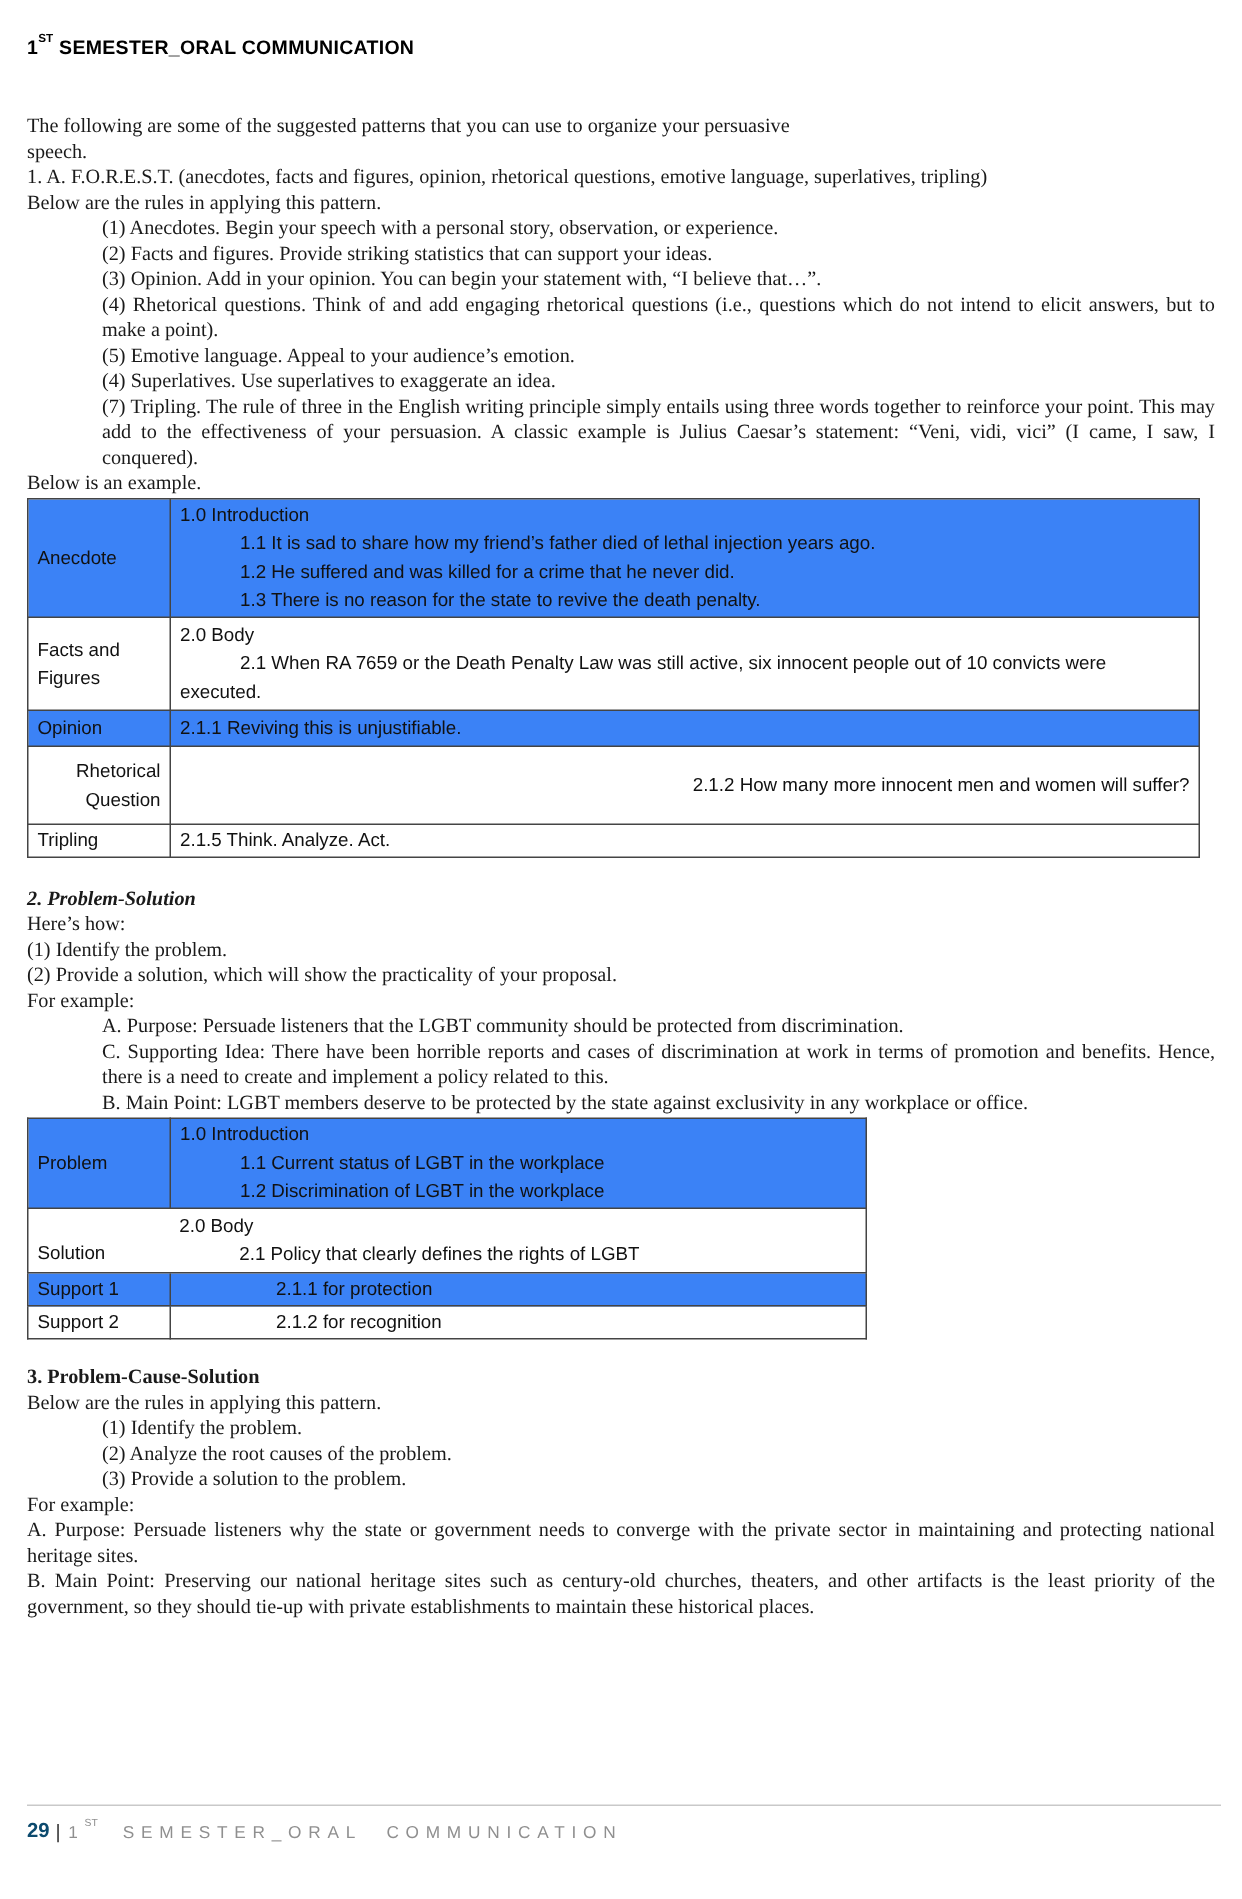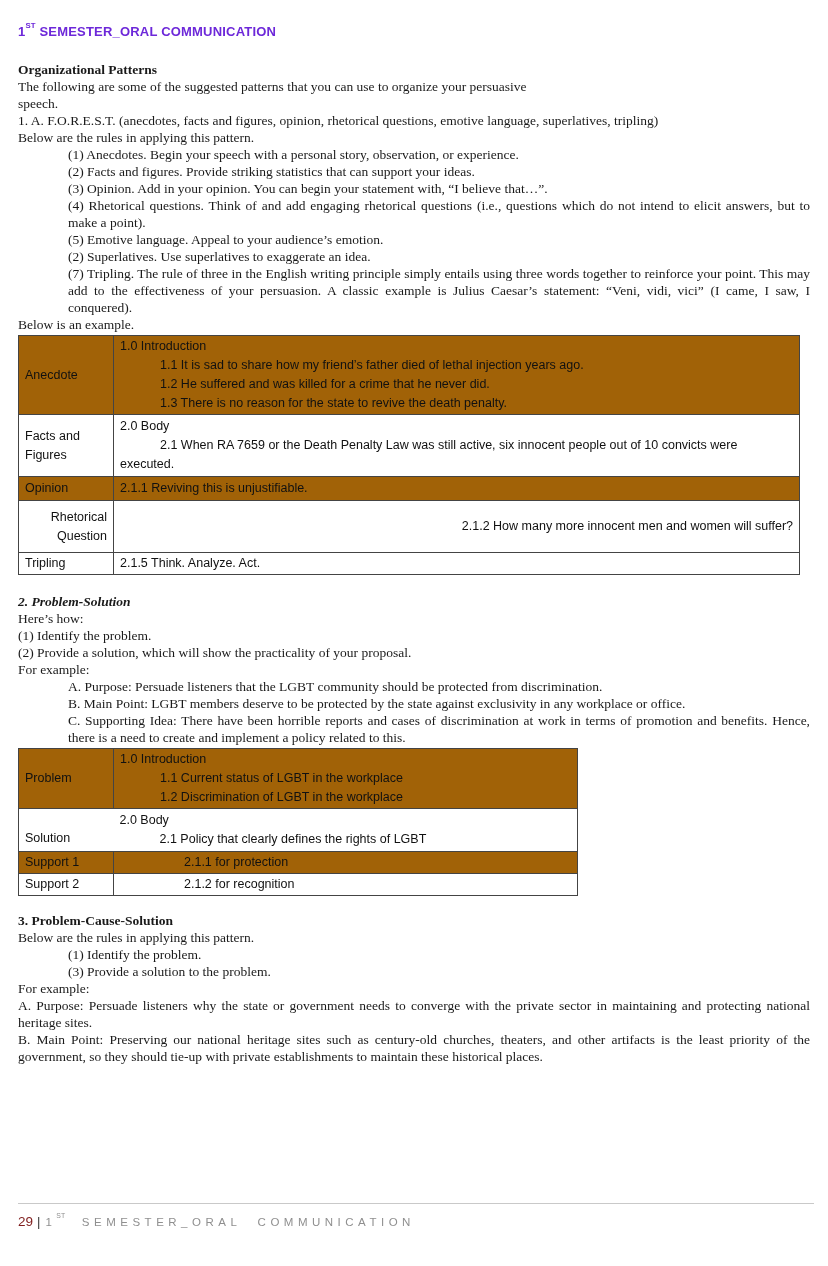--- a/index.html
+++ b/index.html
@@ -3,76 +3,75 @@
 <meta charset="utf-8">
 <style>
   html,body{margin:0;padding:0;background:#fff;}
   .page{
     position:relative;width:828px;height:1266px;box-sizing:border-box;
     padding:20px 18px 0;background:#fff;color:#1a1a1a;overflow:hidden;
     font-family:"Liberation Serif", serif;font-size:13.5px;line-height:17px;
   }
   .doc-header{
     font-family:"Liberation Sans", sans-serif;font-weight:bold;font-size:13px;
-    color:#6d28d9;letter-spacing:.2px;margin-bottom:21px;
+    color:#000000;letter-spacing:.2px;margin-bottom:35px;
   }
   .doc-header sup,.footer sup{font-size:60%;position:relative;top:-.45em;letter-spacing:0;}
   .line{min-height:17px;}
   .b{font-weight:bold;}
   .ind{padding-left:50px;}
   .j{text-align:justify;}
   .gap30{margin-top:18px;font-style:italic;}
   .gap16{margin-top:16px;}
   table{
     border-collapse:collapse;table-layout:fixed;
     font-family:"Liberation Sans", sans-serif;font-size:12.5px;line-height:19px;color:#111;
     margin-top:2px;
   }
   #t1{width:782px;}
   #t2{width:560px;}
   td{border:1px solid #444;padding:1px 6px;vertical-align:middle;box-sizing:border-box;}
   td.lbl{width:95px;}
-  tr.shade td{background:#a16207;}
+  tr.shade td{background:#3b82f6;}
   #t1 tr.r1{height:78px;} #t1 tr.r2{height:62px;} #t1 tr.r3{height:24px;}
   #t1 tr.r4{height:52px;text-align:right;} #t1 tr.r5{height:42px;} #t1 tr.r6{height:22px;}
   #t2 tr.p1{height:57px;} #t2 tr.p2{height:43px;} #t2 tr.p3{height:19px;} #t2 tr.p4{height:19px;}
   .t1{padding-left:40px;}
   .t2{padding-left:64px;}
   .ti{text-indent:40px;}
   tr.noDiv td:first-child{border-right:none;vertical-align:bottom;padding-bottom:3px;}
   tr.noDiv td:last-child{border-left:none;}
   .footer{
     position:absolute;left:18px;right:14px;top:1203px;
     border-top:1px solid #c9c9c9;padding-top:6px;
     font-family:"Liberation Sans", sans-serif;white-space:nowrap;
   }
-  .f-num{font-weight:normal;font-size:13.5px;color:#7f1d1d;}
+  .f-num{font-weight:bold;font-size:13.5px;color:#0c4a6e;}
   .f-sep{color:#333;margin:0 5px 0 4px;font-size:13px;}
   .f-rest{color:#8f8f8f;font-size:11.5px;letter-spacing:4.5px;word-spacing:9px;}
   .hdr-rest{margin-left:4px;}
 </style>
 </head>
 <body>
 
 <div class="page">
 
   <div class="doc-header"><span>1</span><sup>ST</sup><span class="hdr-rest">SEMESTER_ORAL COMMUNICATION</span></div>
 
-  <div class="line b">Organizational Patterns</div>
   <div class="line">The following are some of the suggested patterns that you can use to organize your persuasive</div>
   <div class="line">speech.</div>
 
   <div class="line">1. A. F.O.R.E.S.T. (anecdotes, facts and figures, opinion, rhetorical questions, emotive language, superlatives, tripling)</div>
   <div class="line">Below are the rules in applying this pattern.</div>
   <div class="line ind">(1) Anecdotes. Begin your speech with a personal story, observation, or experience.</div>
   <div class="line ind">(2) Facts and figures. Provide striking statistics that can support your ideas.</div>
   <div class="line ind">(3) Opinion. Add in your opinion. You can begin your statement with, “I believe that…”.</div>
   <div class="line ind j">(4) Rhetorical questions. Think of and add engaging rhetorical questions (i.e., questions which do not intend to elicit answers, but to make a point).</div>
   <div class="line ind">(5) Emotive language. Appeal to your audience’s emotion.</div>
-  <div class="line ind">(2) Superlatives. Use superlatives to exaggerate an idea.</div>
+  <div class="line ind">(4) Superlatives. Use superlatives to exaggerate an idea.</div>
   <div class="line ind j">(7) Tripling. The rule of three in the English writing principle simply entails using three words together to reinforce your point. This may add to the effectiveness of your persuasion. A classic example is Julius Caesar’s statement: “Veni, vidi, vici” (I came, I saw, I conquered).</div>
   <div class="line">Below is an example.</div>
 
   <table id="t1">
     <tbody>
         <tr class="r1 shade">
       <td class="lbl">Anecdote</td>
       <td>
         <div>1.0 Introduction</div>
         <div class="t1">1.1 It is sad to share how my friend’s father died of lethal injection years ago.</div>
@@ -107,22 +106,22 @@
     </tr>
   </tbody>
     </table>
 
   <div class="line b gap30">2. Problem-Solution</div>
   <div class="line">Here’s how:</div>
   <div class="line">(1) Identify the problem.</div>
   <div class="line">(2) Provide a solution, which will show the practicality of your proposal.</div>
   <div class="line">For example:</div>
   <div class="line ind">A. Purpose: Persuade listeners that the LGBT community should be protected from discrimination.</div>
+  <div class="line ind j">C. Supporting Idea: There have been horrible reports and cases of discrimination at work in terms of promotion and benefits. Hence, there is a need to create and implement a policy related to this.</div>
   <div class="line ind">B. Main Point: LGBT members deserve to be protected by the state against exclusivity in any workplace or office.</div>
-  <div class="line ind j">C. Supporting Idea: There have been horrible reports and cases of discrimination at work in terms of promotion and benefits. Hence, there is a need to create and implement a policy related to this.</div>
 
   <table id="t2">
     <tbody>
         <tr class="p1 shade">
       <td class="lbl">Problem</td>
       <td>
         <div>1.0 Introduction</div>
         <div class="t1">1.1 Current status of LGBT in the workplace</div>
         <div class="t1">1.2 Discrimination of LGBT in the workplace</div>
       </td>
@@ -145,20 +144,21 @@
       <td>
         <div class="t2">2.1.2 for recognition</div>
       </td>
     </tr>
   </tbody>
     </table>
 
   <div class="line b gap16">3. Problem-Cause-Solution</div>
   <div class="line">Below are the rules in applying this pattern.</div>
   <div class="line ind">(1) Identify the problem.</div>
+  <div class="line ind">(2) Analyze the root causes of the problem.</div>
   <div class="line ind">(3) Provide a solution to the problem.</div>
   <div class="line">For example:</div>
   <div class="line j">A. Purpose: Persuade listeners why the state or government needs to converge with the private sector in maintaining and protecting national heritage sites.</div>
   <div class="line j">B. Main Point: Preserving our national heritage sites such as century-old churches, theaters, and other artifacts is the least priority of the government, so they should tie-up with private establishments to maintain these historical places.</div>
 
   <div class="footer"><span class="f-num">29</span><span class="f-sep">|</span><span class="f-rest"><span>1</span><sup>ST</sup> <span>SEMESTER_ORAL COMMUNICATION</span></span></div>
 
 </div>
 
 </body></html>

